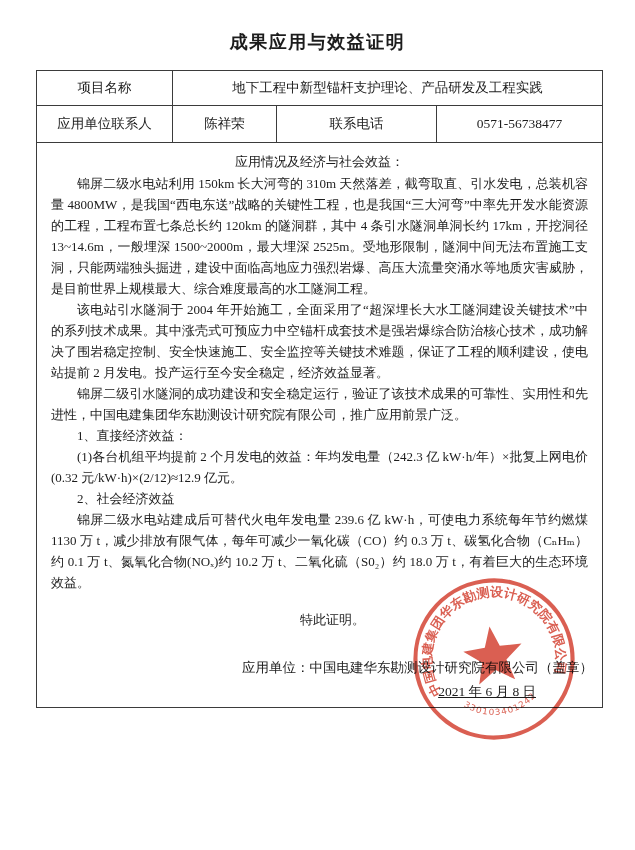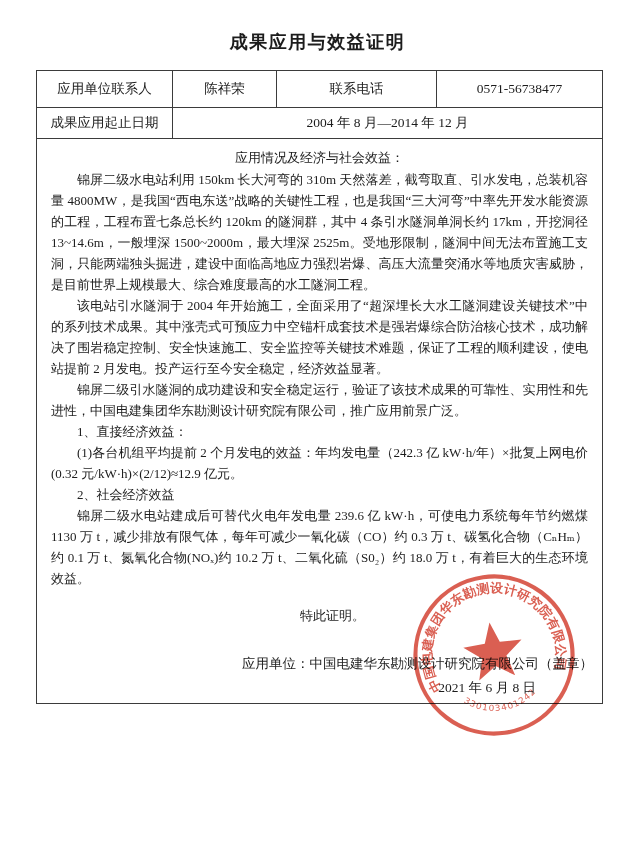--- a/index.html
+++ b/index.html
@@ -88,20 +88,21 @@
     white-space: nowrap;
     z-index: 1;
   }
   .signature-date {
     position: absolute;
     right: 62px;
     bottom: 4px;
     font-size: 13.5px;
     white-space: nowrap;
     z-index: 1;
+    text-decoration: underline;
   }
   .seal-box {
     position: absolute;
     left: 367px;
     top: 428px;
     width: 172px;
     height: 172px;
     z-index: 2;
     pointer-events: none;
     mix-blend-mode: multiply;
@@ -117,29 +118,29 @@
   <h1 class="doc-title">成果应用与效益证明</h1>
 
   <table class="form">
     <colgroup>
       <col style="width:136px">
         <col style="width:104px">
         <col style="width:160px">
         <col style="width:166px">
     </colgroup>
     <tbody>
+      <tr class="r1">
+        <td>项目名称</td>
+        <td colspan="3">地下工程中新型锚杆支护理论、产品研发及工程实践</td>
+      </tr>
       <tr class="r3">
         <td>应用单位联系人</td>
         <td>陈祥荣</td>
         <td>联系电话</td>
         <td>0571-56738477</td>
-      </tr>
-      <tr class="r5">
-        <td>成果应用起止日期</td>
-        <td colspan="3">2004 年 8 月—2014 年 12 月</td>
       </tr>
       <tr>
         <td colspan="4" class="content-cell">
           <div class="content-inner">
             <div class="content-heading">应用情况及经济与社会效益：</div>
             <div class="content-paragraphs">
                 <p>锦屏二级水电站利用 150km 长大河弯的 310m 天然落差，截弯取直、引水发电，总装机容量 4800MW，是我国“西电东送”战略的关键性工程，也是我国“三大河弯”中率先开发水能资源的工程，工程布置七条总长约 120km 的隧洞群，其中 4 条引水隧洞单洞长约 17km，开挖洞径 13~14.6m，一般埋深 1500~2000m，最大埋深 2525m。受地形限制，隧洞中间无法布置施工支洞，只能两端独头掘进，建设中面临高地应力强烈岩爆、高压大流量突涌水等地质灾害威胁，是目前世界上规模最大、综合难度最高的水工隧洞工程。</p>
                 <p>该电站引水隧洞于 2004 年开始施工，全面采用了“超深埋长大水工隧洞建设关键技术”中的系列技术成果。其中涨壳式可预应力中空锚杆成套技术是强岩爆综合防治核心技术，成功解决了围岩稳定控制、安全快速施工、安全监控等关键技术难题，保证了工程的顺利建设，使电站提前 2 月发电。投产运行至今安全稳定，经济效益显著。</p>
                 <p>锦屏二级引水隧洞的成功建设和安全稳定运行，验证了该技术成果的可靠性、实用性和先进性，中国电建集团华东勘测设计研究院有限公司，推广应用前景广泛。</p>
                 <p>1、直接经济效益：</p>

